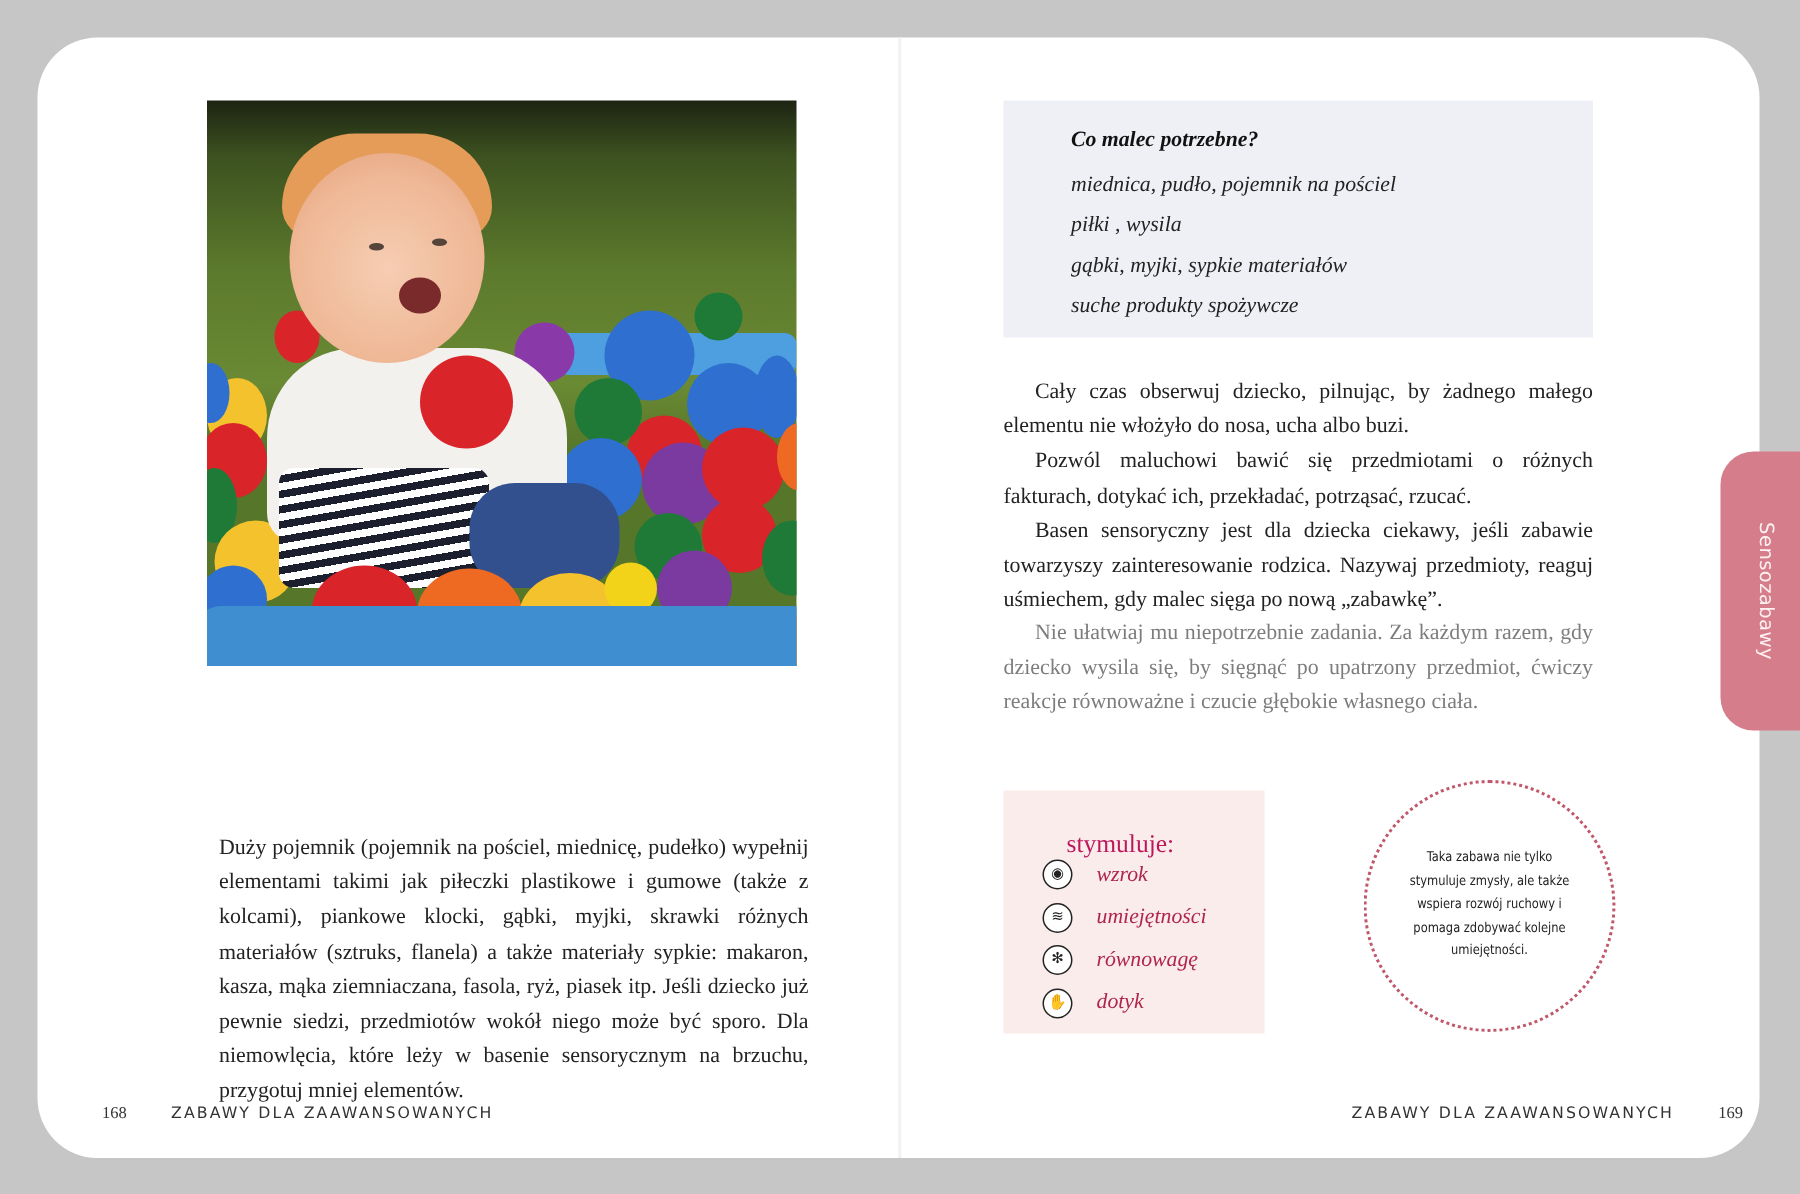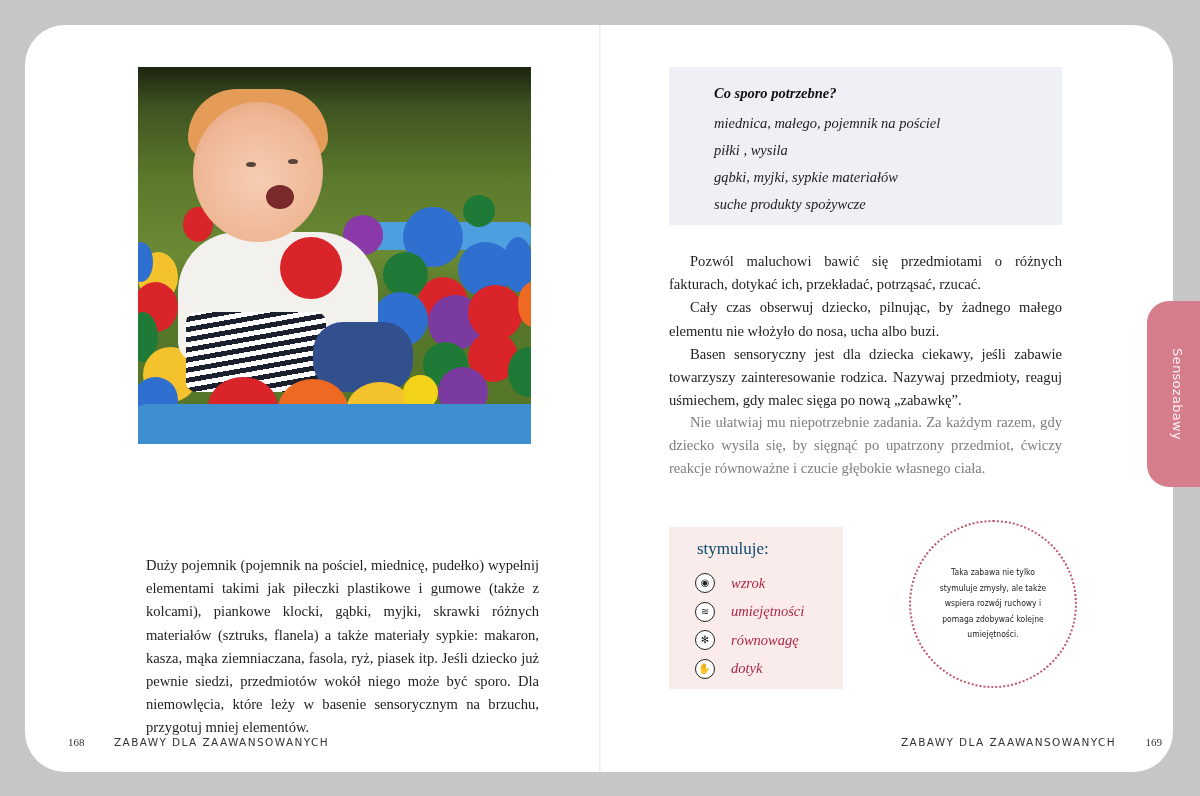--- a/index.html
+++ b/index.html
@@ -87,21 +87,21 @@
   .body-right p { margin:0; text-indent:21px; }
   .body-right-gray {
     position:absolute; left:644px; top:386px; width:393px;
     font-size:14.6px; line-height:23.2px; color:#7d7d7d; text-align:justify;
   }
   .body-right-gray p { margin:0; text-indent:21px; }
 
   .stim {
     position:absolute; left:644px; top:502px; width:174px; height:162px; background:#f9ecea;
   }
-  .stim-title { position:absolute; left:26px; top:10px; font-size:17px; color:#0c4a6e; margin:2px; }
+  .stim-title { position:absolute; left:26px; top:10px; font-size:17px; color:#be185d; margin:16px; }
   .stim-list { position:absolute; left:26px; top:42px; margin:0; padding:0; list-style:none; }
   .stim-list li { display:flex; align-items:center; height:28.5px; }
   .stim-icon {
     width:20px; height:20px; border:1.5px solid #222; border-radius:50%; box-sizing:border-box;
     display:inline-flex; align-items:center; justify-content:center; margin-right:16px; background:#fff;
     font-family:"DejaVu Sans", sans-serif; font-size:10px; color:#222; line-height:1;
   }
   .stim-label { font-style:italic; font-size:14.5px; color:#b0264a; }
 
   .bubble {
@@ -178,31 +178,31 @@
   </div>
 
   <div class="folio" style="left:43px;">
     <span class="num">168</span>
     <span style="display:inline-block;width:20px;"></span>
     <span>ZABAWY DLA ZAAWANSOWANYCH</span>
   </div>
 
   <div class="needs">
     <div class="needs-inner">
-      <p class="needs-title">Co sporo potrzebne?</p>
-      <p class="needs-item">miednica, małego, pojemnik na pościel</p>
+      <p class="needs-title">Co malec potrzebne?</p>
+      <p class="needs-item">miednica, pudło, pojemnik na pościel</p>
       <p class="needs-item">piłki , wysila</p>
       <p class="needs-item">gąbki, myjki, sypkie materiałów</p>
       <p class="needs-item">suche produkty spożywcze</p>
     </div>
   </div>
 
   <div class="body-right">
+    <p>Cały czas obserwuj dziecko, pilnując, by żadnego małego elementu nie włożyło do nosa, ucha albo buzi.</p>
     <p>Pozwól maluchowi bawić się przedmiotami o różnych fakturach, dotykać ich, przekładać, potrząsać, rzucać.</p>
-    <p>Cały czas obserwuj dziecko, pilnując, by żadnego małego elementu nie włożyło do nosa, ucha albo buzi.</p>
     <p>Basen sensoryczny jest dla dziecka ciekawy, jeśli zabawie towarzyszy zainteresowanie rodzica. Nazywaj przedmioty, reaguj uśmiechem, gdy malec sięga po nową „zabawkę”.</p>
   </div>
 
   <div class="body-right-gray">
     <p>Nie ułatwiaj mu niepotrzebnie zadania. Za każdym razem, gdy dziecko wysila się, by sięgnąć po upatrzony przedmiot, ćwiczy reakcje równoważne i czucie głębokie własnego ciała.</p>
   </div>
 
   <div class="stim">
     <p class="stim-title">stymuluje:</p>
     <ul class="stim-list">

